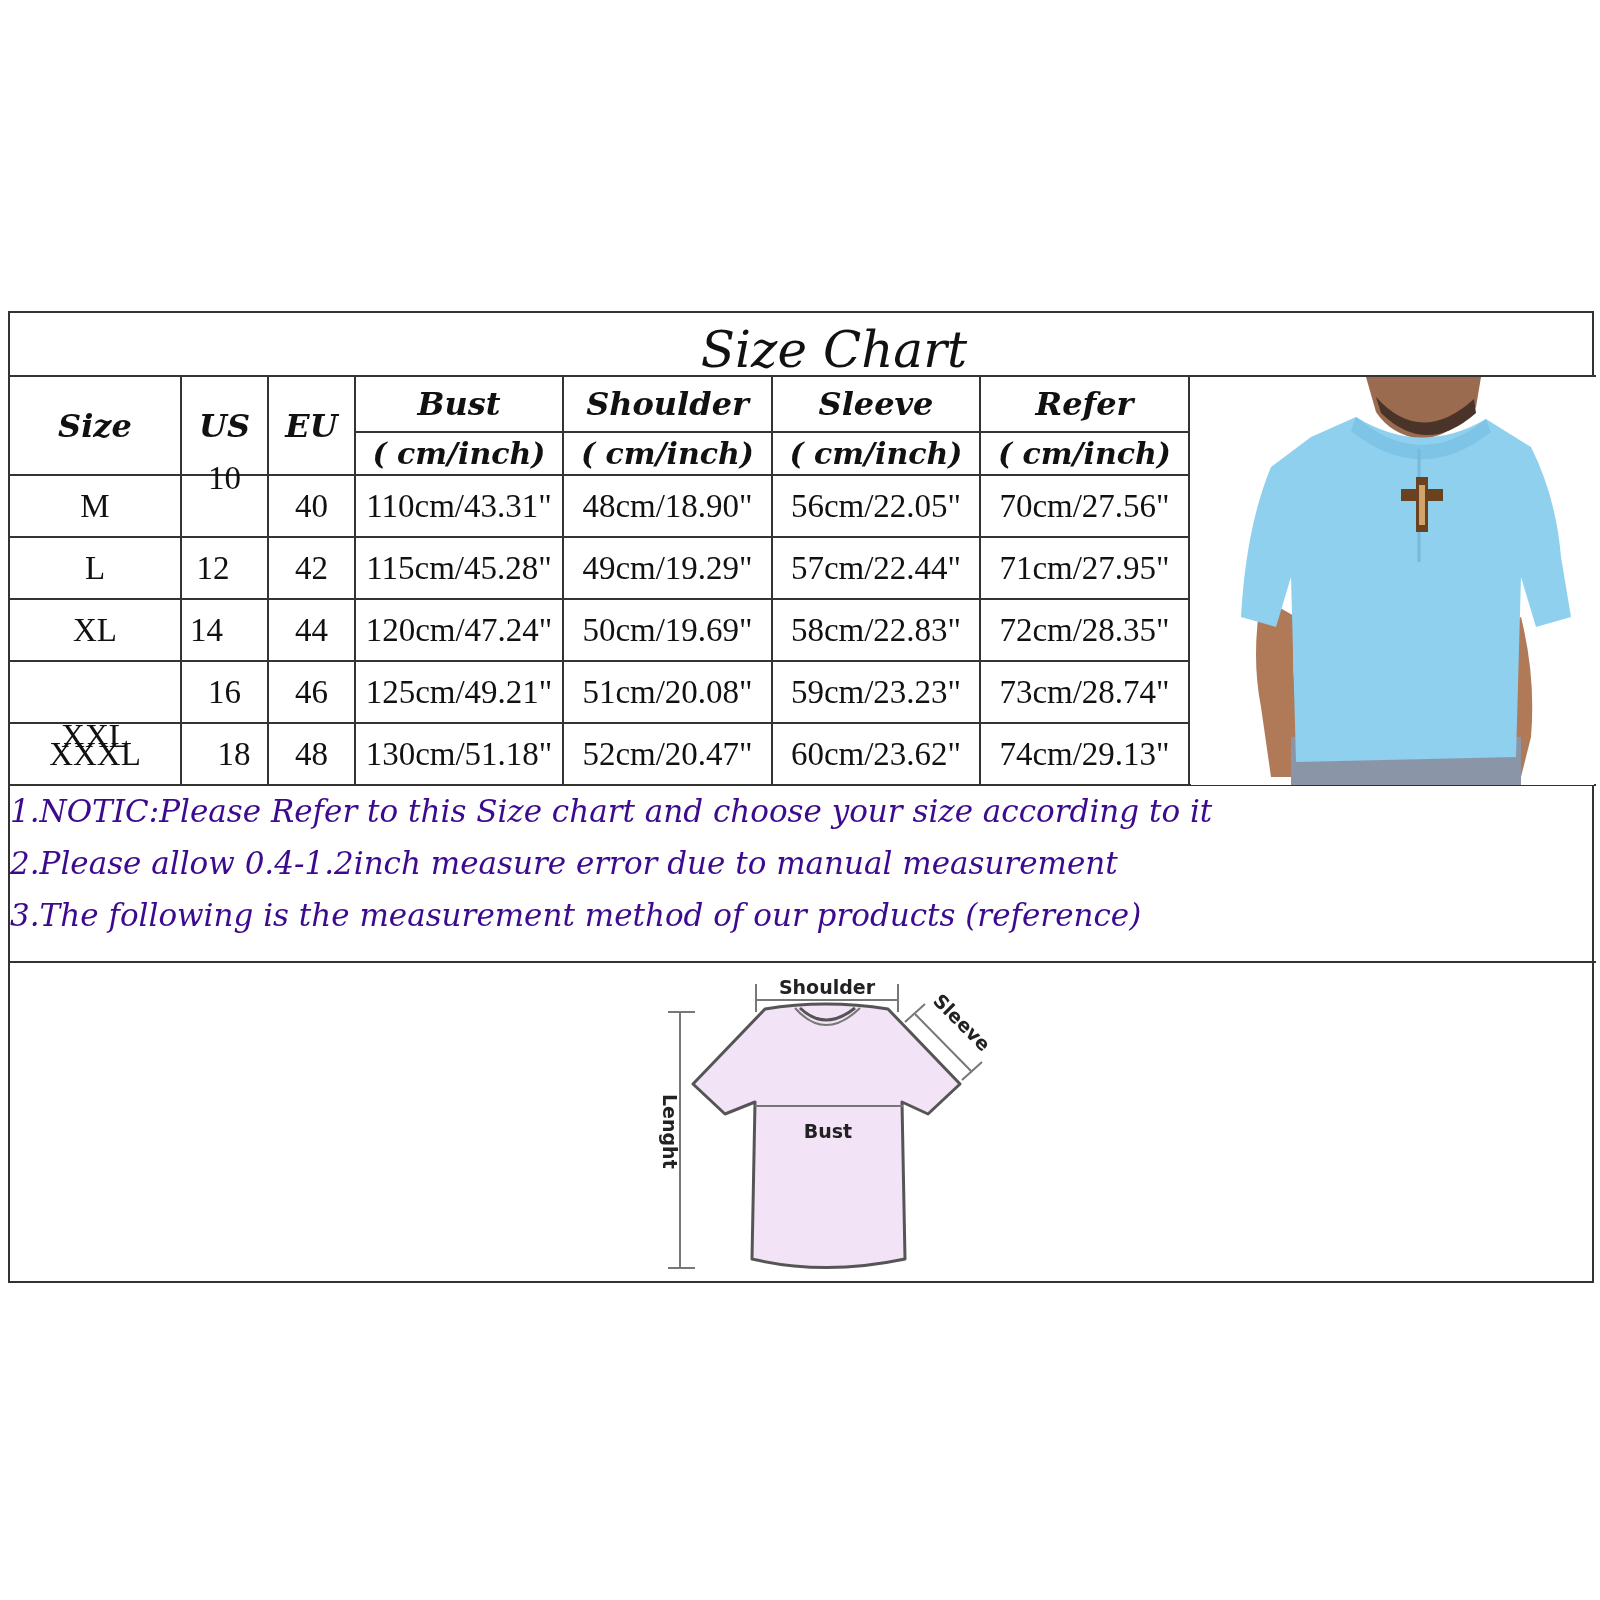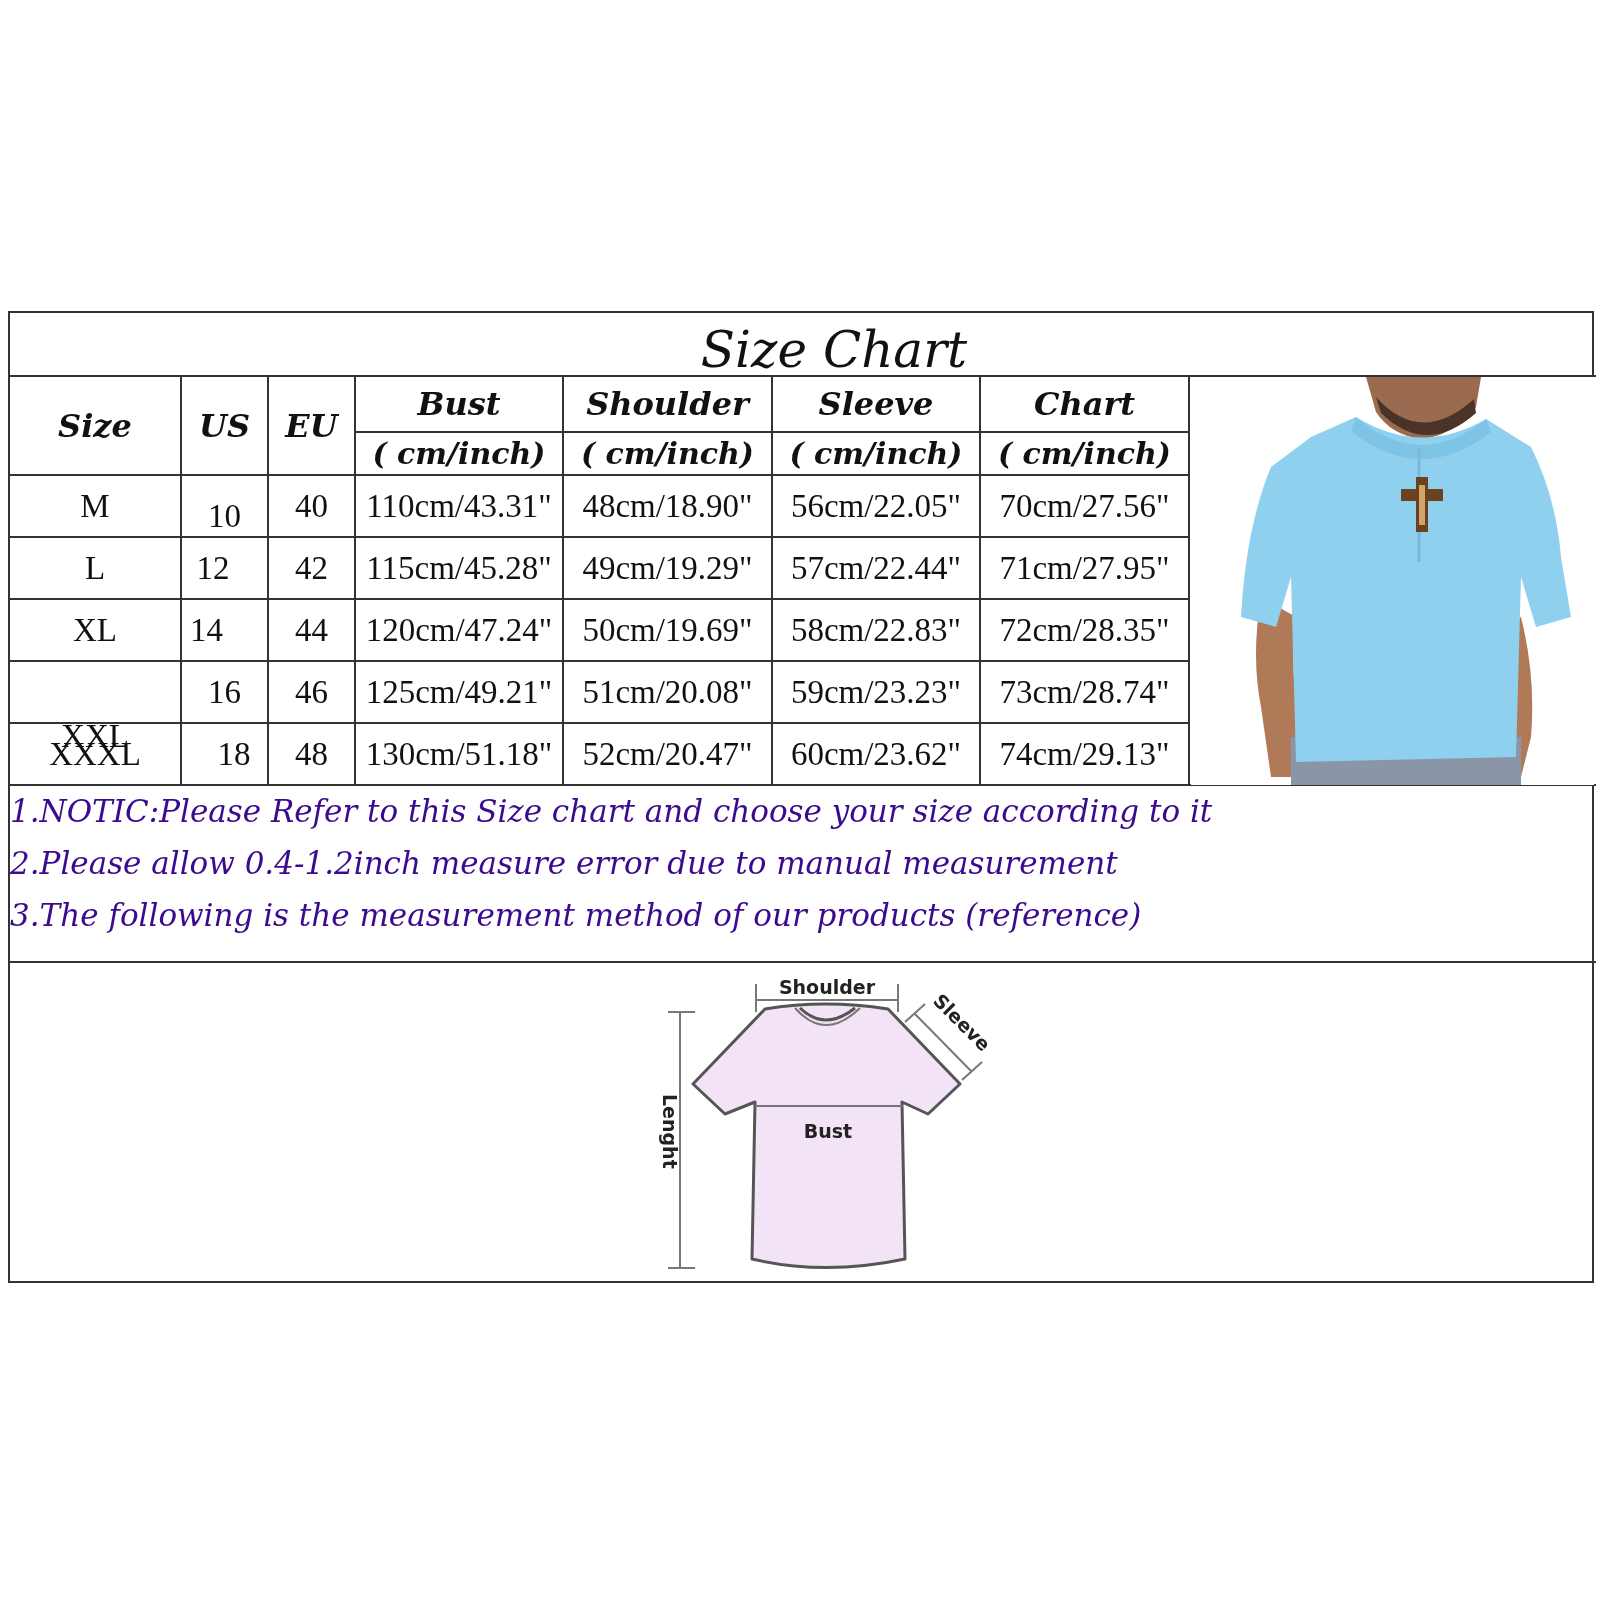--- a/index.html
+++ b/index.html
@@ -41,30 +41,30 @@
 
 <div class="title">Size Chart</div>
 
 <div class="cell hdr" style="left:10px;top:377px;width:170px;height:97px;">Size</div>
 <div class="cell hdr" style="left:182px;top:377px;width:85px;height:97px;">US</div>
 <div class="cell hdr" style="left:269px;top:377px;width:85px;height:97px;">EU</div>
 
 <div class="cell hdr" style="left:356px;top:377px;width:206px;height:54px;">Bust</div>
 <div class="cell hdr" style="left:564px;top:377px;width:207px;height:54px;">Shoulder</div>
 <div class="cell hdr" style="left:773px;top:377px;width:206px;height:54px;">Sleeve</div>
-<div class="cell hdr" style="left:981px;top:377px;width:207px;height:54px;">Chart</div>
+<div class="cell hdr" style="left:981px;top:377px;width:207px;height:54px;">Refer</div>
 
 <div class="cell hdr-sub" style="left:356px;top:433px;width:206px;height:41px;">( cm/inch)</div>
 <div class="cell hdr-sub" style="left:564px;top:433px;width:207px;height:41px;">( cm/inch)</div>
 <div class="cell hdr-sub" style="left:773px;top:433px;width:206px;height:41px;">( cm/inch)</div>
 <div class="cell hdr-sub" style="left:981px;top:433px;width:207px;height:41px;">( cm/inch)</div>
 
 <div>
   <div class="cell" style="left:10px;top:476px;width:170px;height:60px;">M</div>
-  <div class="cell" style="left:182px;top:486px;width:85px;height:60px;text-align:center;">10</div>
+  <div class="cell" style="left:182px;top:448px;width:85px;height:60px;text-align:center;">10</div>
   <div class="cell" style="left:269px;top:476px;width:85px;height:60px;">40</div>
   <div class="cell" style="left:356px;top:476px;width:206px;height:60px;">110cm/43.31"</div>
   <div class="cell" style="left:564px;top:476px;width:207px;height:60px;">48cm/18.90"</div>
   <div class="cell" style="left:773px;top:476px;width:206px;height:60px;">56cm/22.05"</div>
   <div class="cell" style="left:981px;top:476px;width:207px;height:60px;">70cm/27.56"</div>
 </div>
 <div>
   <div class="cell" style="left:10px;top:538px;width:170px;height:60px;">L</div>
   <div class="cell" style="left:182px;top:538px;width:62px;height:60px;">12</div>
   <div class="cell" style="left:269px;top:538px;width:85px;height:60px;">42</div>

